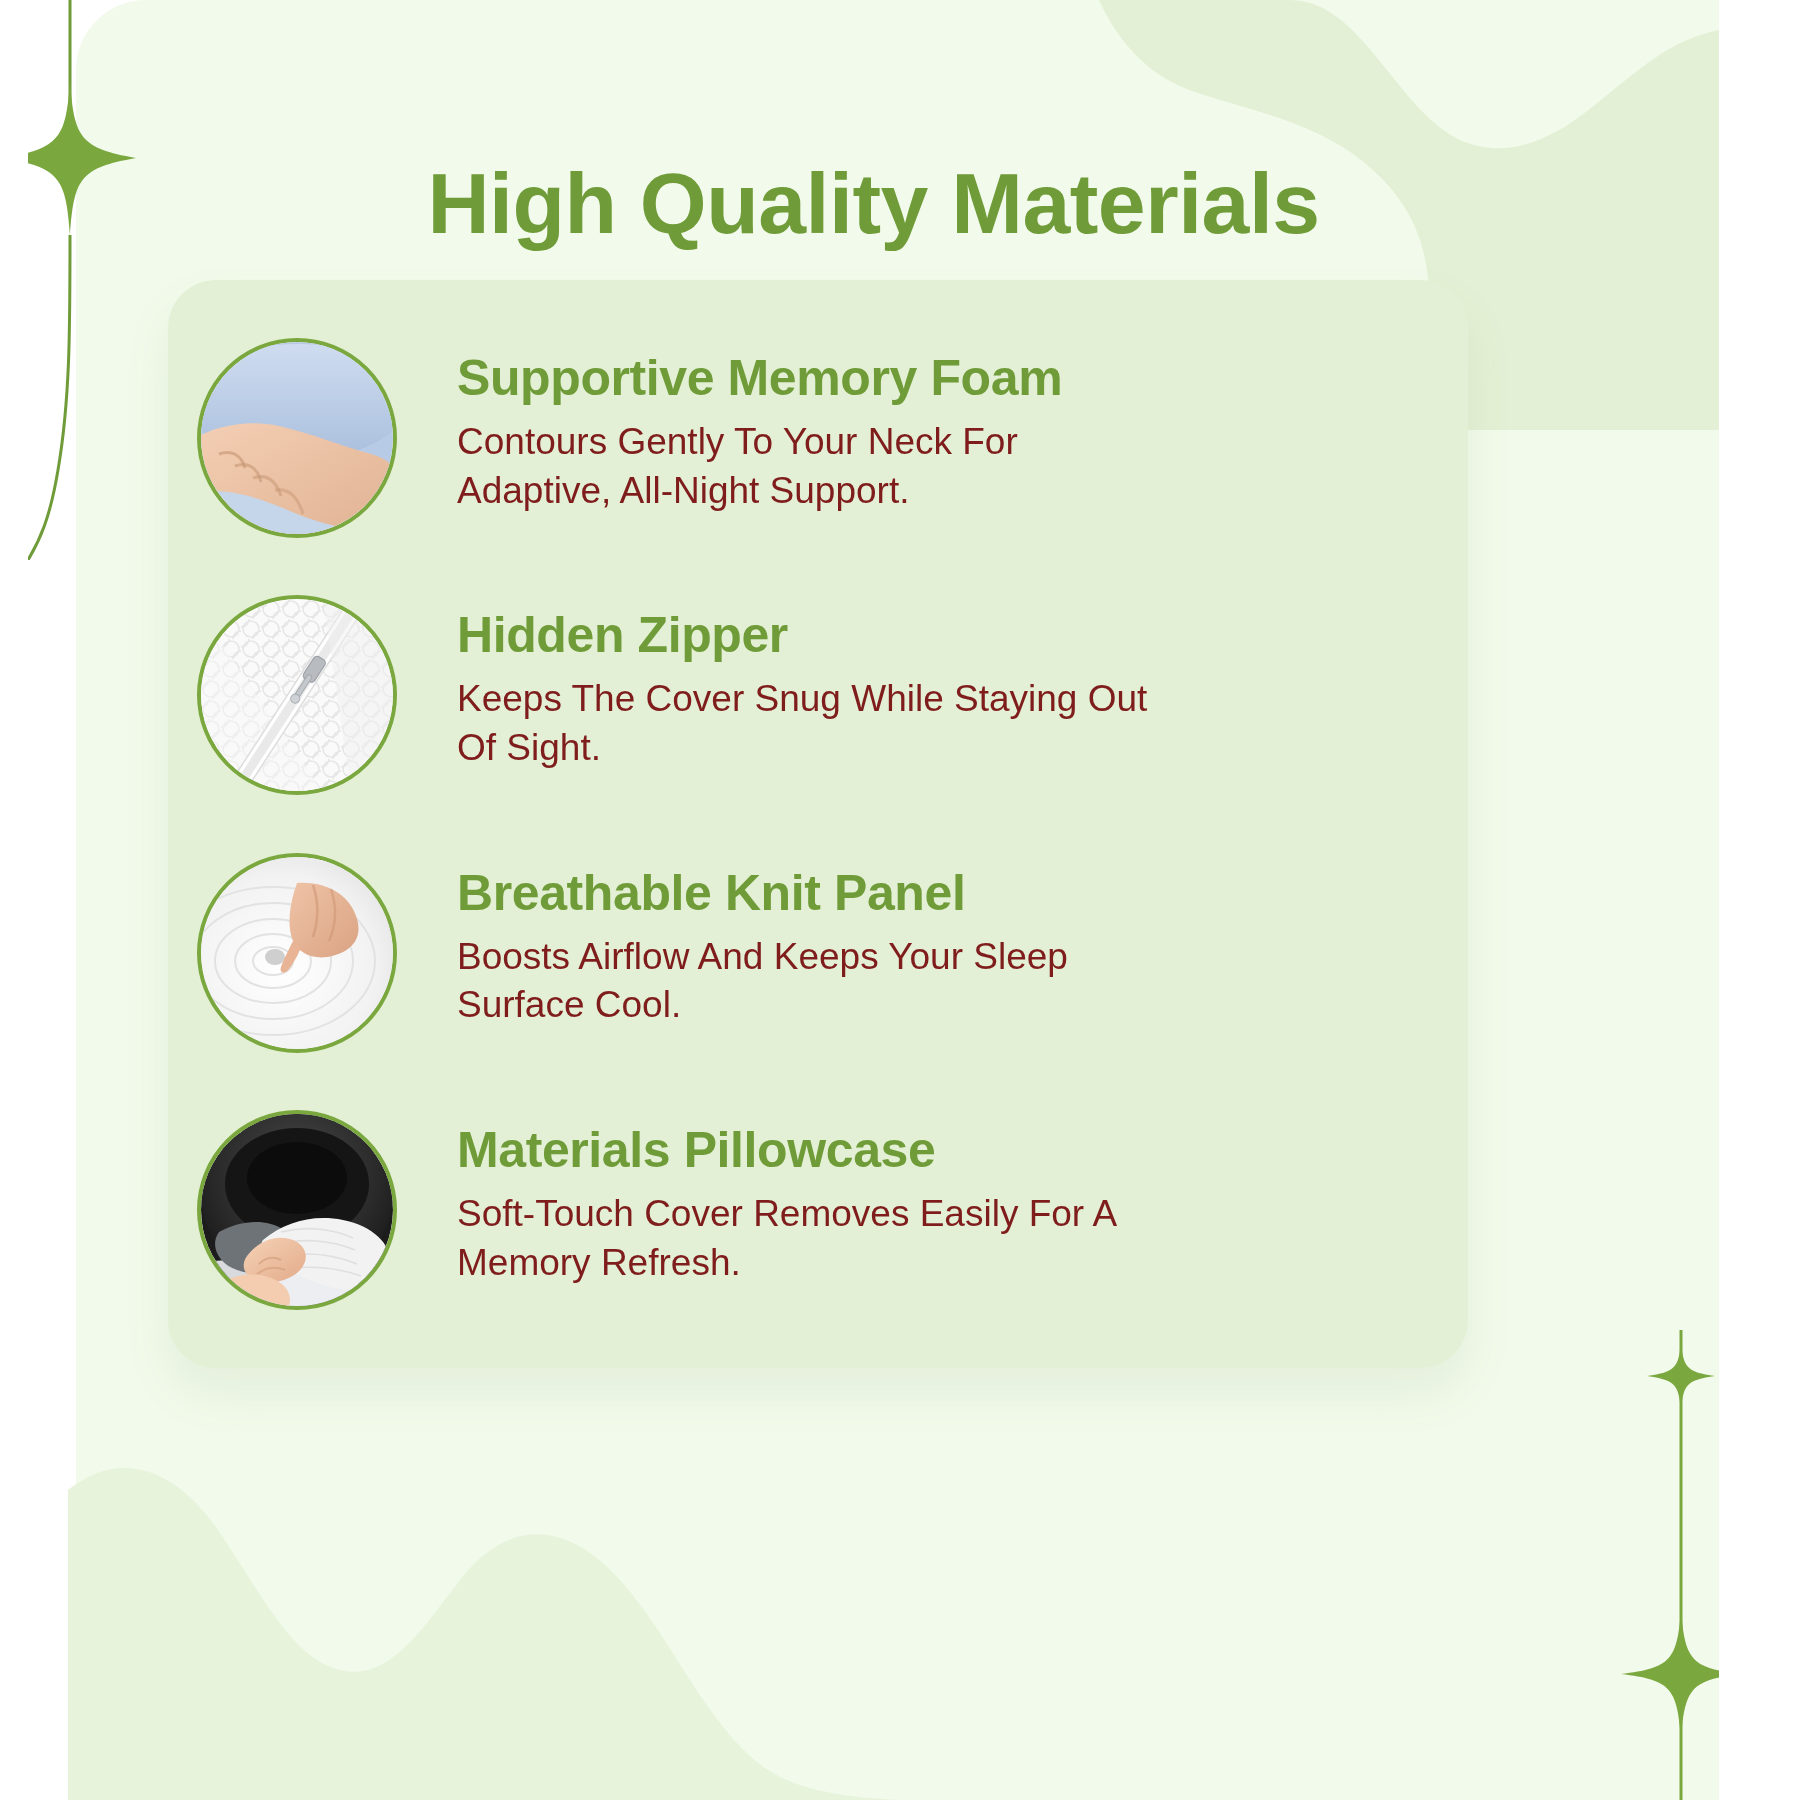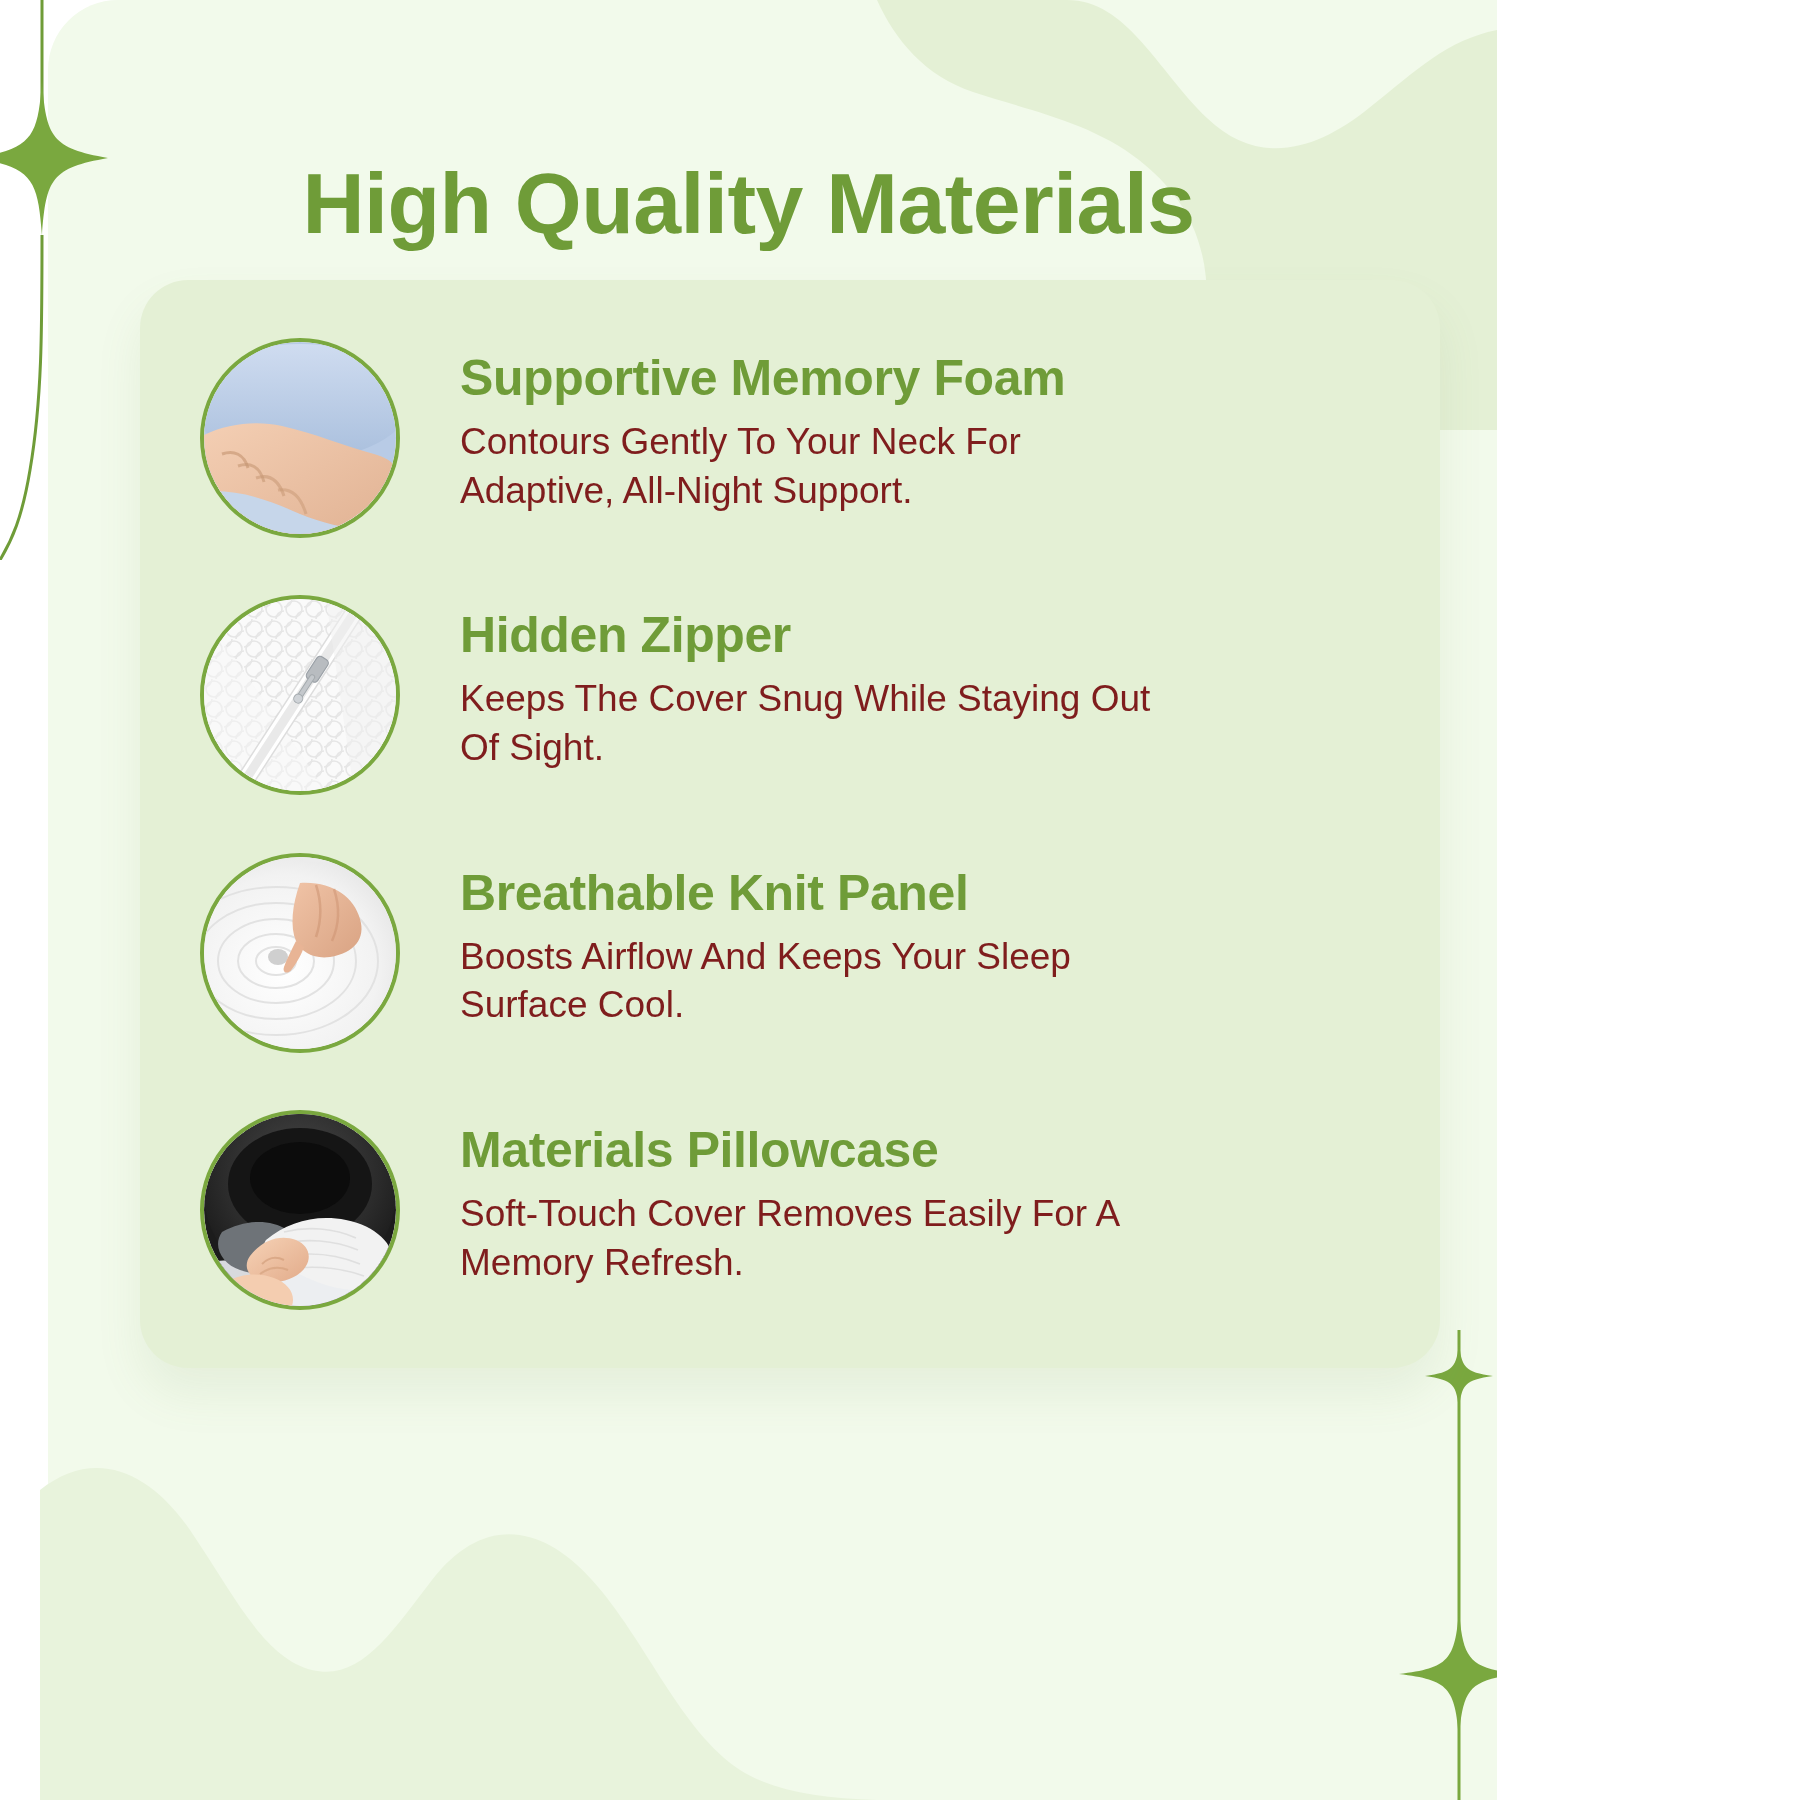--- a/index.html
+++ b/index.html
@@ -10,24 +10,25 @@
     width: 1800px;
     height: 1800px;
     background: #ffffff;
     font-family: "Liberation Sans", sans-serif;
     overflow: hidden;
   }
 
   
   .canvas {
     position: relative;
-    width: 1497px;
+    width: 1691px;
     height: 1800px;
     background: #ffffff;
     overflow: hidden;
+    margin-left: 28px;
   }
 
   
   .panel-bg {
     position: absolute;
     left: 48px;
     top: 0px;
     width: 1752px;
     height: 1800px;
     background: #f2faeb;
@@ -88,21 +89,21 @@
   .feature-card {
     position: absolute;
     left: 140px;
     top: 280px;
     width: 1300px;
     height: 1088px;
     background: #e4f0d5;
     border-radius: 48px;
     box-shadow: 0 26px 46px rgba(120, 150, 90, 0.10);
     box-sizing: border-box;
-    padding: 58px 60px 58px 60px;
+    padding: 58px 60px 58px 29px;
   }
 
   .feature-list {
     display: flex;
     flex-direction: column;
     justify-content: space-between;
     height: 100%;
   }
 
   .feature-row {

